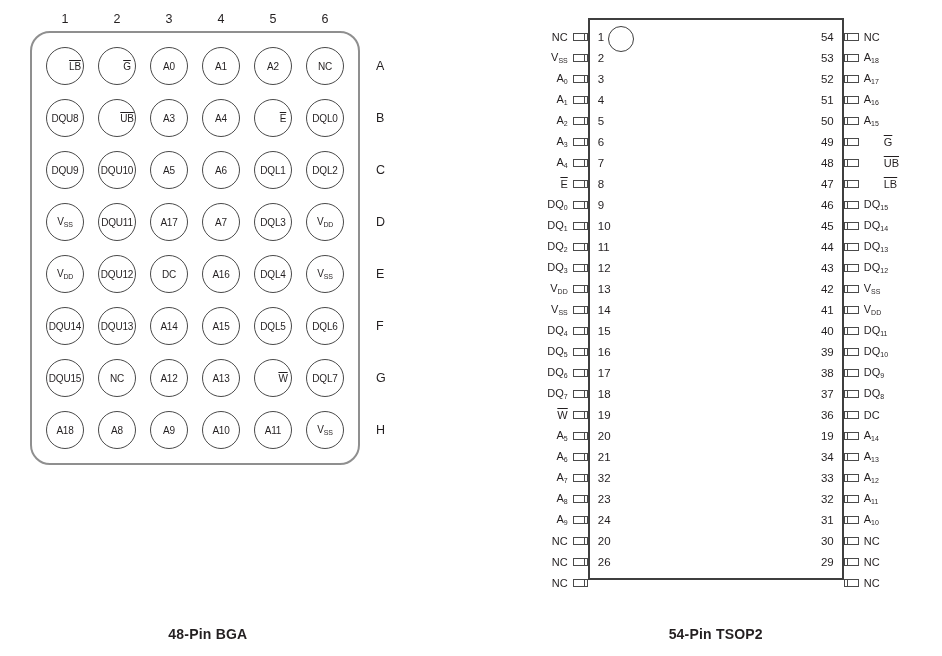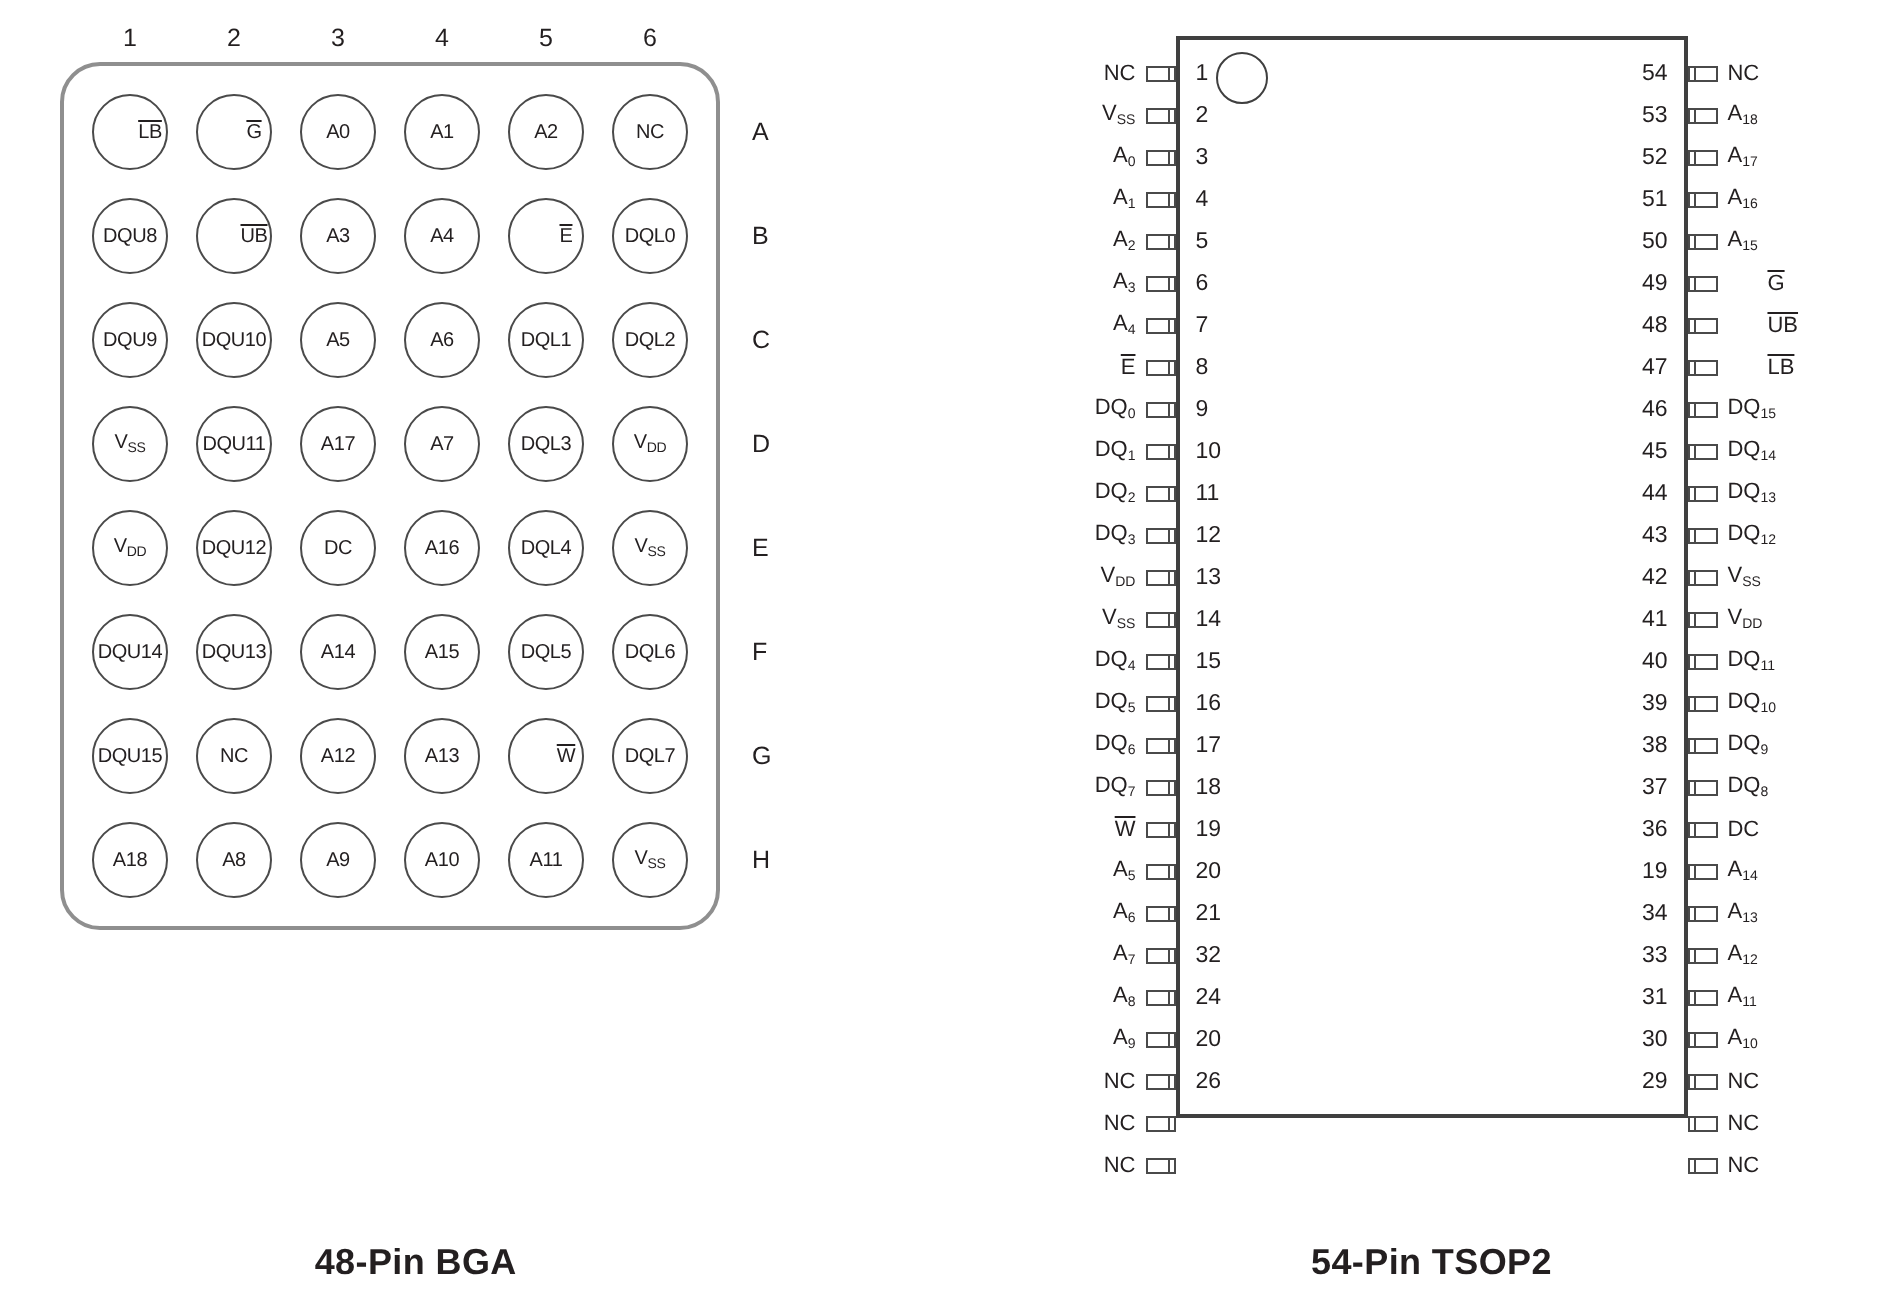--- a/index.html
+++ b/index.html
@@ -3,21 +3,21 @@
 <meta charset="utf-8">
 <style>
   html,body { margin:0; padding:0; }
   body {
     width:942px; height:656px; background:#ffffff;
     font-family:"Liberation Sans", sans-serif; color:#231f20;
     overflow:hidden;
   }
   .wrap { display:flex; box-sizing:border-box; height:100%; padding:12px 0 14px 30px; gap:138px; }
   .figure { display:flex; flex-direction:column; }
-  .caption { margin-top:auto; text-align:center; font-weight:bold; font-size:18px; letter-spacing:0.2px; }
+  .caption { margin-top:auto; text-align:center; font-weight:bold; font-size:14px; letter-spacing:0.2px; }
 
   
   .bga-colnums { display:grid; grid-template-columns:repeat(6,38px); column-gap:14px; padding-left:16px; margin-bottom:5px; }
   .bga-colnum { text-align:center; font-size:12.5px; }
   .bga-main { display:flex; }
   .bga-box {
     border:2px solid #8f8f8f; border-radius:20px; padding:14px; background:#fff;
     display:grid; grid-template-columns:repeat(6,38px); gap:14px;
   }
   .ball {
@@ -423,20 +423,24 @@
             </div>
             <div class="num-row">
               <span class="num">21</span>
               <span class="num">34</span>
             </div>
             <div class="num-row">
               <span class="num">32</span>
               <span class="num">33</span>
             </div>
             <div class="num-row">
+              <span class="num">23</span>
+              <span class="num">32</span>
+            </div>
+            <div class="num-row">
               <span class="num">24</span>
               <span class="num">31</span>
             </div>
             <div class="num-row">
               <span class="num">20</span>
               <span class="num">30</span>
             </div>
             <div class="num-row">
               <span class="num">26</span>
               <span class="num">29</span>

